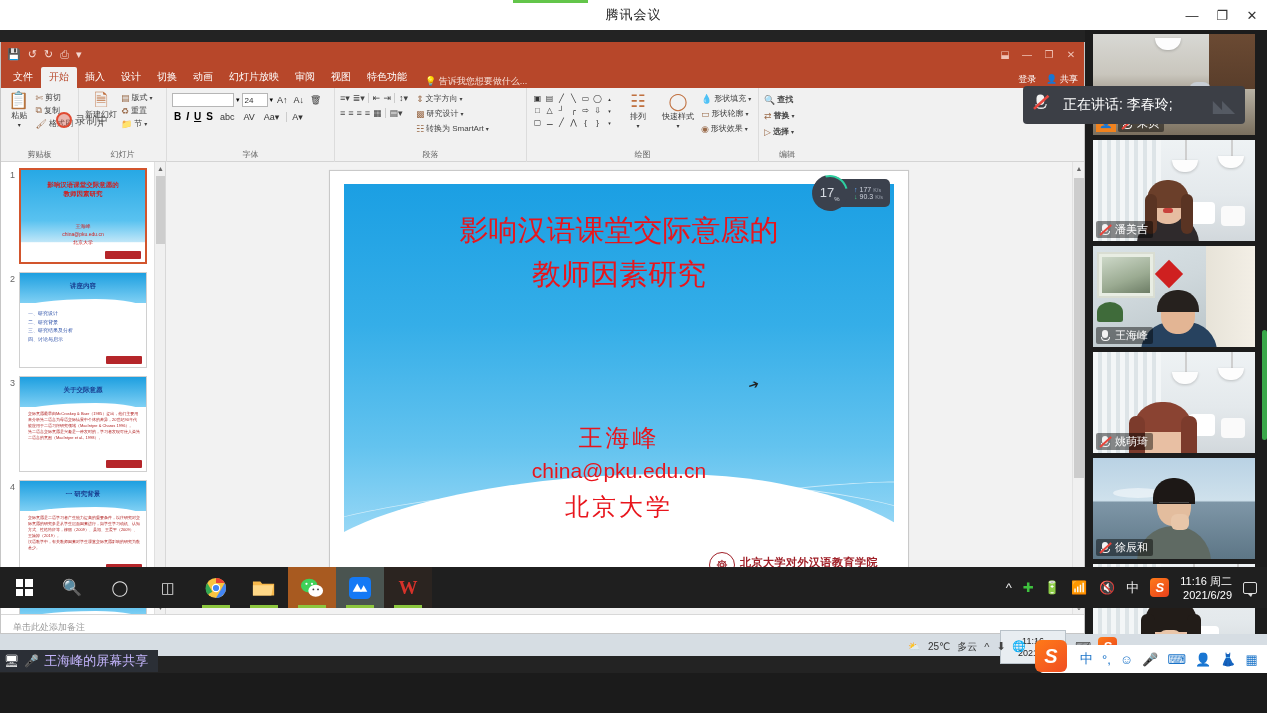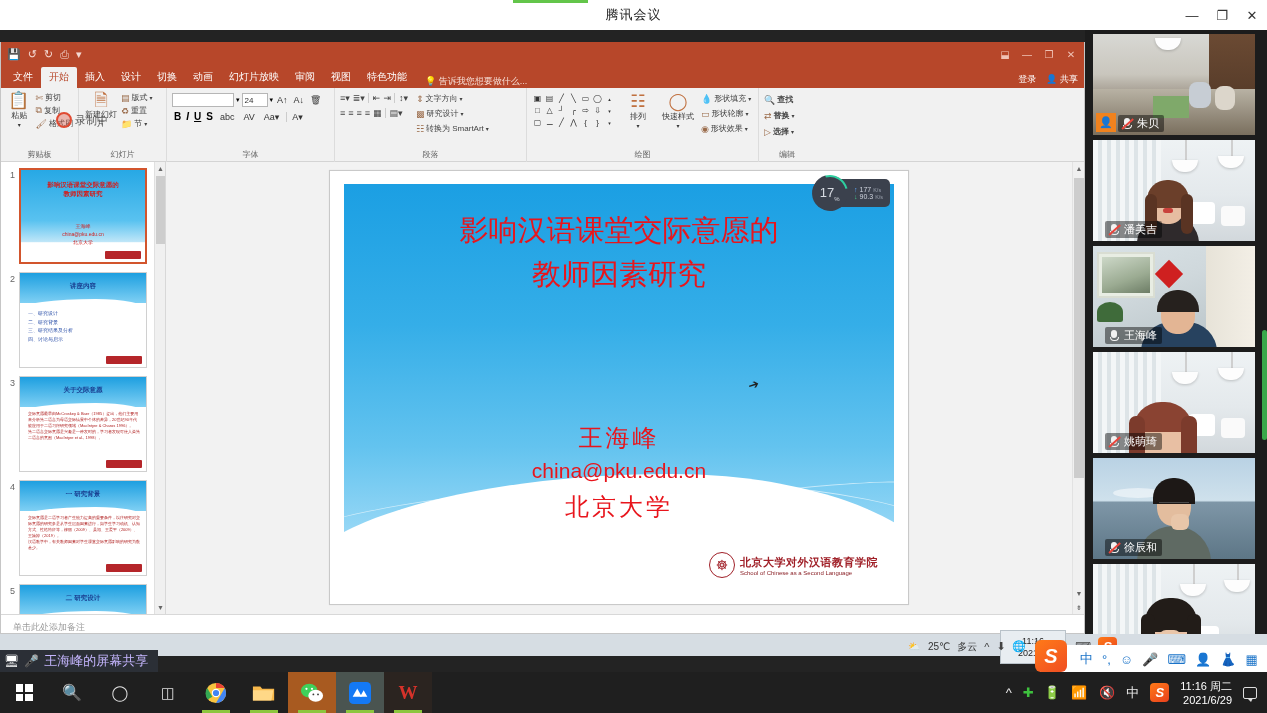--- a/index.html
+++ b/index.html
@@ -2,21 +2,21 @@
 <html><head>
 <meta charset="utf-8">
 <style>
   * { box-sizing: border-box; margin: 0; padding: 0; }
   html, body {
     width: 1267px; height: 713px;
     overflow: hidden;
     font-family: "Liberation Sans", "DejaVu Sans", sans-serif;
     background: #1b1b1b;
   }
-  #root { position: relative; width: 1267px; height: 713px; }
+  #root { position: relative; width: 1267px; height: 608px; }
 
   
   .meeting-window {
     position: absolute; left: 0; top: 0; width: 1267px; height: 673px;
     background: #232323;
   }
   .meeting-titlebar {
     position: absolute; left: 0; top: 0; width: 1267px; height: 30px;
     background: #ffffff; display: flex; align-items: center; justify-content: center;
   }
@@ -273,21 +273,21 @@
   }
 
   
   .video-panel {
     position: absolute; right: 0; top: 30px; width: 182px; height: 630px;
     background: #1c1c1c; padding: 4px 6px 0 8px;
   }
   .vtile { position: relative; width: 162px; height: 101px; margin-bottom: 5px; overflow: hidden; }
   .vtile .vimg { position: absolute; inset: 0; }
   .vname {
-    position: absolute; left: 12px; bottom: 3px; display: flex; align-items: center; gap: 4px;
+    position: absolute; left: 3px; bottom: 3px; display: flex; align-items: center; gap: 4px;
     background: rgba(0,0,0,.45); padding: 1px 5px 1px 3px; border-radius: 2px;
   }
   .vname .nm { color: #fff; font-size: 11px; }
   .mic-muted { position: relative; width: 12px; height: 13px; display:inline-block; }
   .mic-body { position:absolute; left:3px; top:1px; width:6px; height:8px; border-radius:3px; background:#f2f2f2; }
   .mic-base { position:absolute; left:1.5px; top:8px; width:9px; height:4px;
               border:1.2px solid #f2f2f2; border-top:none; border-radius:0 0 5px 5px; }
   .mic-slash { position:absolute; left:-1px; top:6px; width:15px; height:1.6px; background:#e8453c; transform: rotate(-42deg); }
   .host-avatar {
     position: absolute; left: 3px; bottom: 3px; width: 20px; height: 19px;
@@ -551,20 +551,29 @@
               <span class="mic-base"></span>
               <span class="mic-slash"></span>
           </span>
           <span class="nm">余梦情</span>
         </div>
       </div>
 
       <div class="v-scroll"></div>
     </div>
 
+    <div class="speak-banner">
+      <span class="mic-muted" style="width:16px;height:18px;transform:scale(1.3);">
+        <span class="mic-body"></span>
+          <span class="mic-base"></span>
+          <span class="mic-slash"></span>
+      </span>
+      <span class="txt">正在讲话: 李春玲;</span>
+      <span class="sb-logo">◣◣</span>
+    </div>
   </div>
 
   <div class="ppt-window">
 
     <div class="ppt-titlebar">
       <div class="qat">
         <span>💾</span>
         <span>↺</span>
         <span>↻</span>
         <span>⎙</span>

